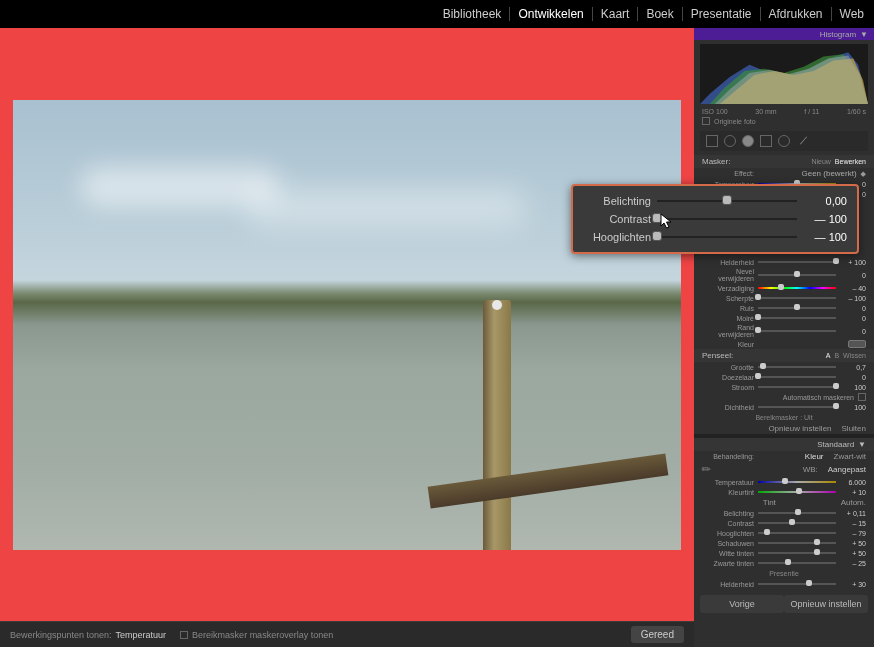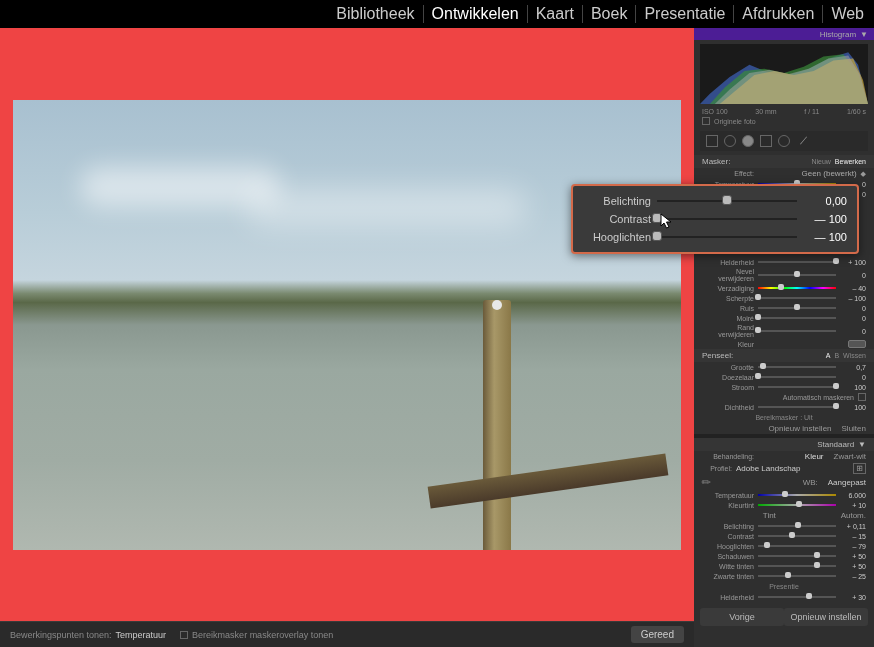--- a/index.html
+++ b/index.html
@@ -1,18 +1,18 @@
 <!DOCTYPE html>
 <html><head>
 <meta charset="utf-8">
 <style>
 * { box-sizing: border-box; margin: 0; padding: 0; }
 body { background: #1a1a1a; font-family: -apple-system, "Helvetica Neue", Arial, sans-serif; width: 874px; height: 647px; overflow: hidden; color: #999; font-size: 9px; }
 .topbar { height: 28px; background: #000; display: flex; align-items: center; justify-content: flex-end; padding-right: 10px; gap: 0; }
-.topbar .nav-item { color: #ccc; font-size: 16px; padding: 0 8px; border-right: 1px solid #444; cursor: pointer; }
+.topbar .nav-item { color: #ccc; font-size: 12px; padding: 0 8px; border-right: 1px solid #444; cursor: pointer; }
 .topbar .nav-item:last-child { border-right: none; padding-right: 0; }
 .topbar .nav-item.active { color: #fff; }
 .main { display: flex; height: 619px; }
 .left { flex: 1; background: #ef4444; display: flex; flex-direction: column; position: relative; }
 .canvas { flex: 1; display: flex; align-items: center; justify-content: center; padding: 12px; }
 .photo { width: 668px; height: 450px; background: linear-gradient(to bottom, #a8c0d0 0%, #b8cdd8 25%, #c5d5de 40%, #7a8a70 43%, #5a6848 45%, #8a9890 50%, #9aa8a0 60%, #a0aca4 80%, #b0b8b0 100%); position: relative; overflow: hidden; }
 .photo::before { content: ""; position: absolute; top: 15%; left: 10%; width: 200px; height: 40px; background: rgba(255,255,255,0.5); border-radius: 50px; filter: blur(12px); }
 .photo::after { content: ""; position: absolute; top: 20%; left: 35%; width: 280px; height: 35px; background: rgba(255,255,255,0.4); border-radius: 50px; filter: blur(15px); }
 .post { position: absolute; left: 470px; top: 200px; width: 28px; height: 260px; background: linear-gradient(90deg, #6a5a3a 0%, #a89868 40%, #8a7848 100%); border-radius: 3px 3px 0 0; }
 .post::before { content: ""; position: absolute; top: 0; left: 50%; transform: translateX(-50%); width: 10px; height: 10px; background: #e8e8e8; border-radius: 50%; }
@@ -268,25 +268,20 @@
       <span>Standaard</span>
         <span style="margin-left:4px">▼</span>
     </div>
     <div class="panel-row">
       <span class="label">Behandeling:</span>
       <span style="flex:1"></span>
       <span style="color:#ddd;margin-right:6px">Kleur</span>
       <span>Zwart-wit</span>
     </div>
     <div class="panel-row">
-      <span class="label" style="width:30px">Profiel:</span>
-      <span style="flex:1;color:#ccc">Adobe Landschap</span>
-      <span style="border:1px solid #666;padding:0 2px">⊞</span>
-    </div>
-    <div class="panel-row">
       <span style="font-size:11px;color:#888;transform:rotate(-45deg)">✎</span>
       <span style="flex:1;text-align:right">WB:</span>
       <span style="margin-left:6px;color:#ccc">Aangepast</span>
     </div>
     <div class="panel-row">
         <span class="label">Temperatuur</span>
         <div class="slider">
           <div class="track bw"></div>
           <div class="handle" style="left:35%"></div>
         </div>

